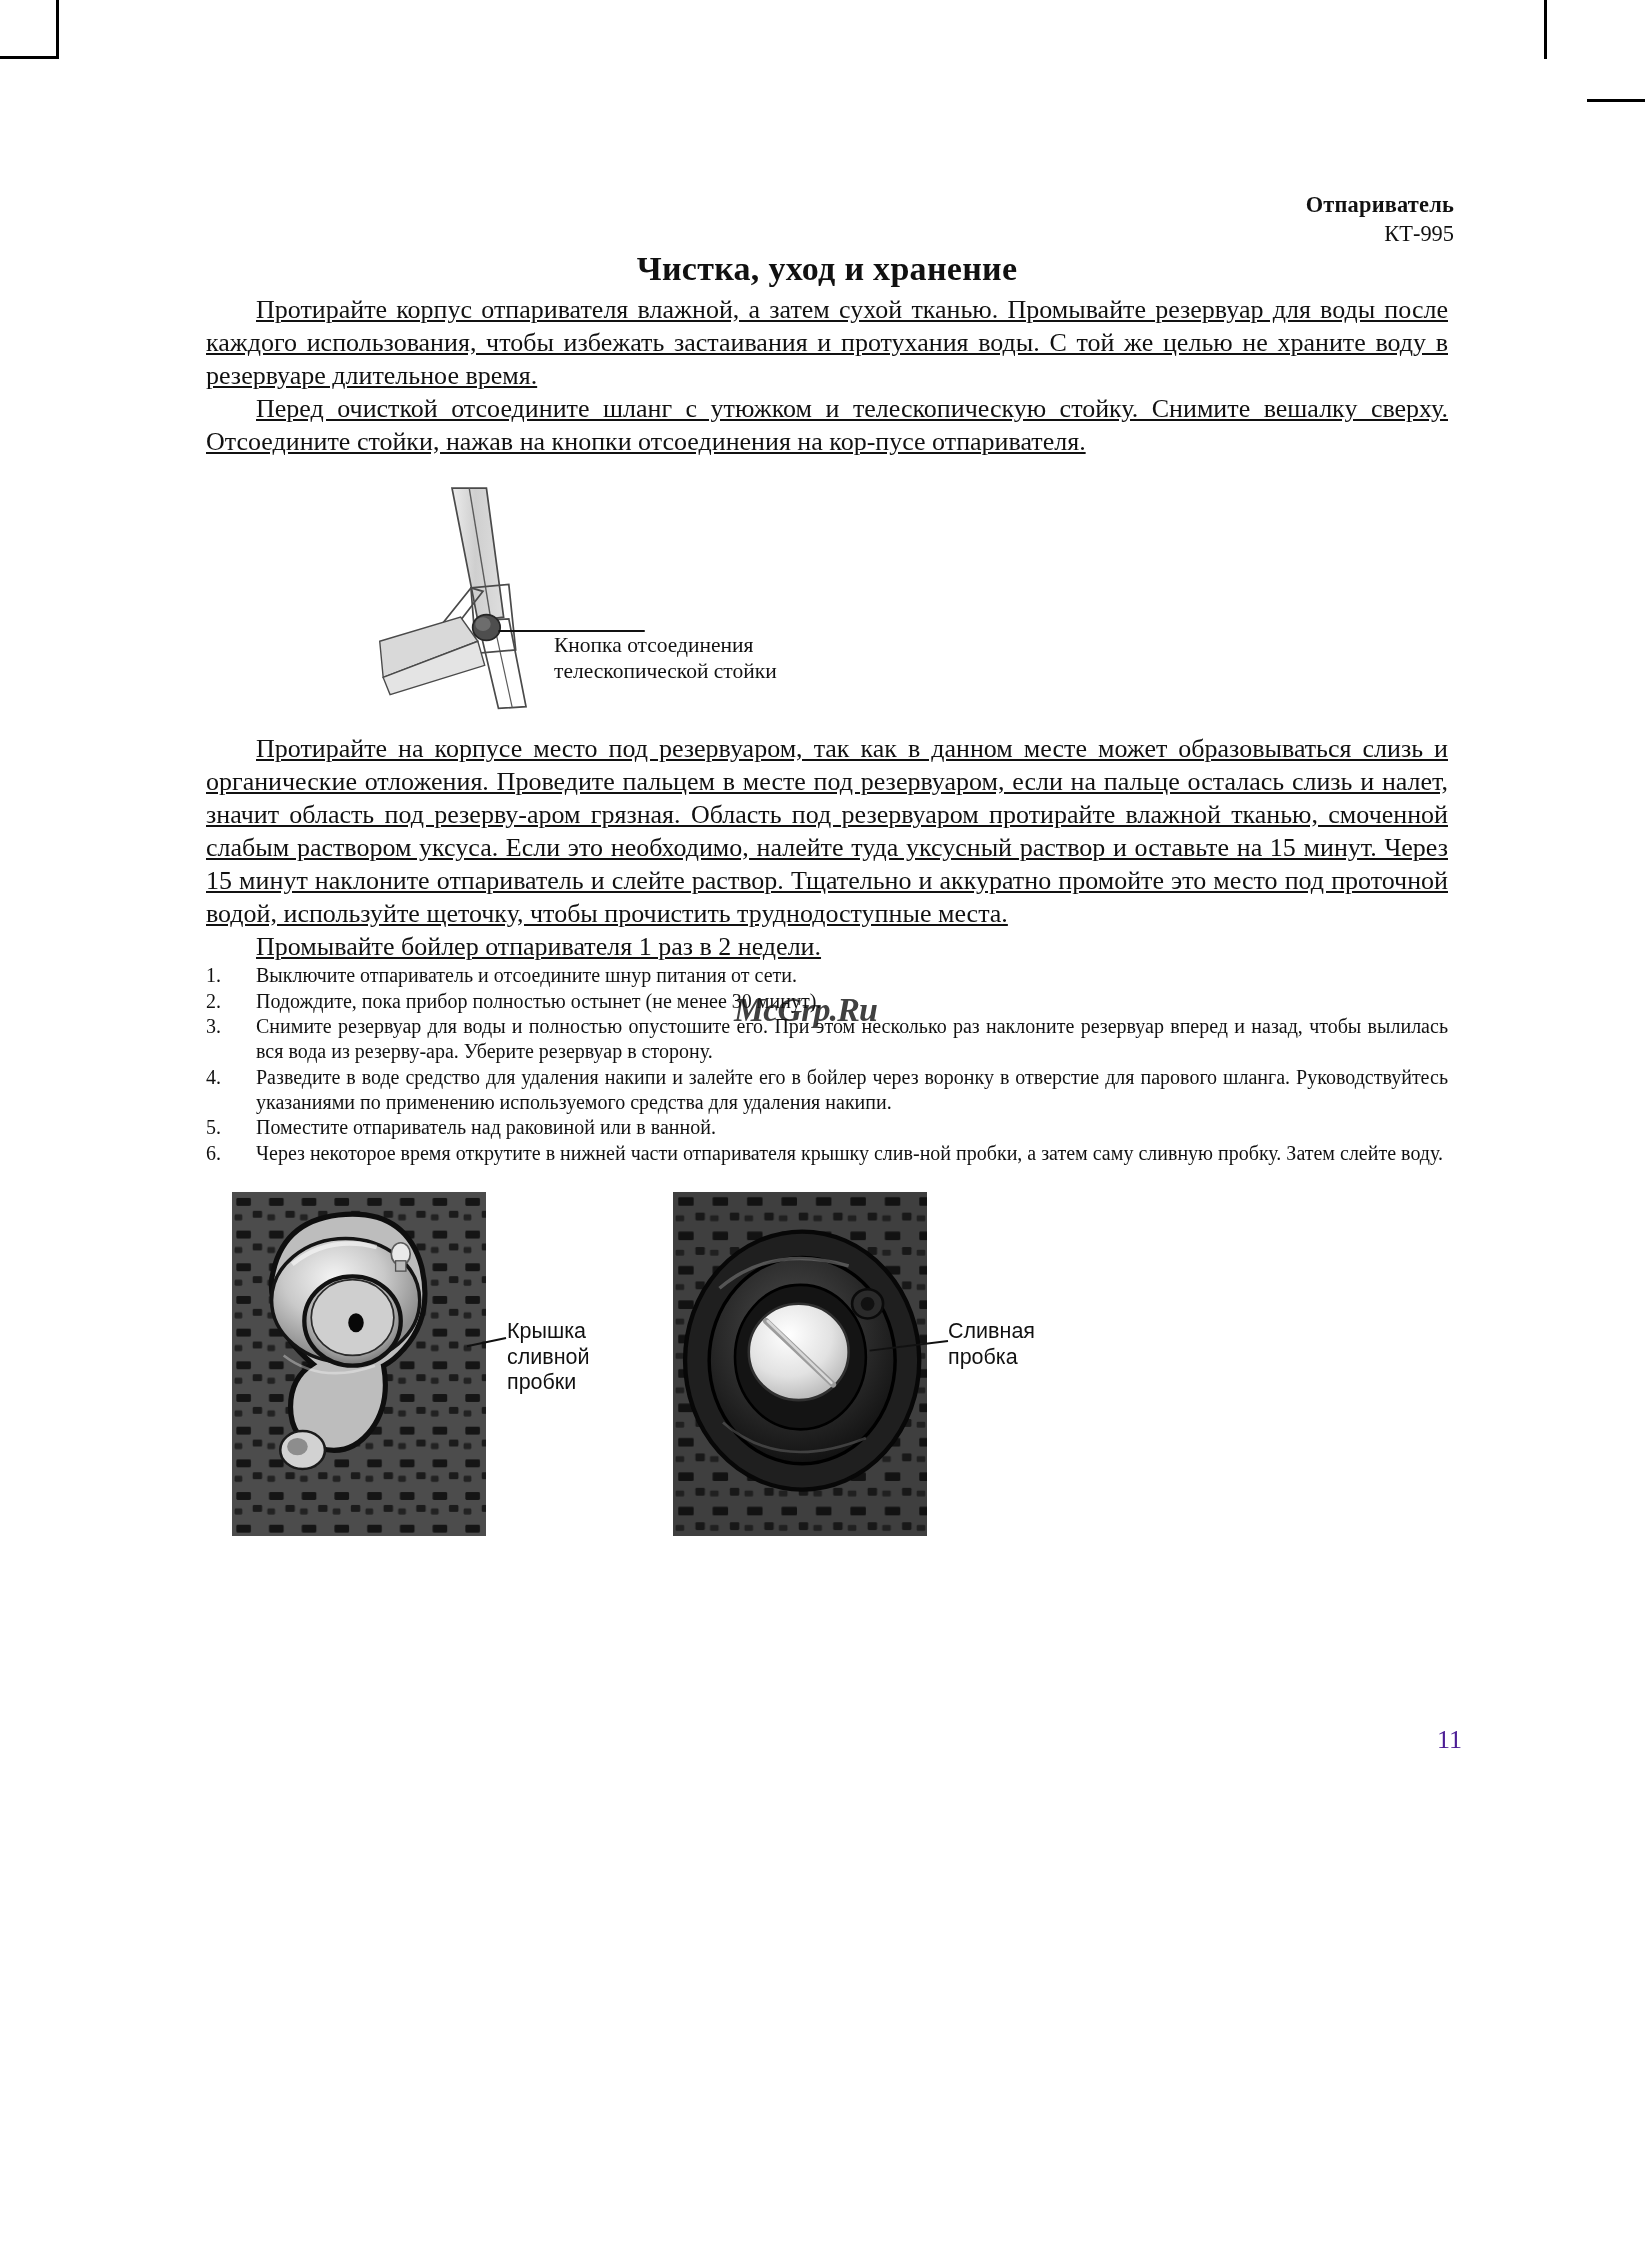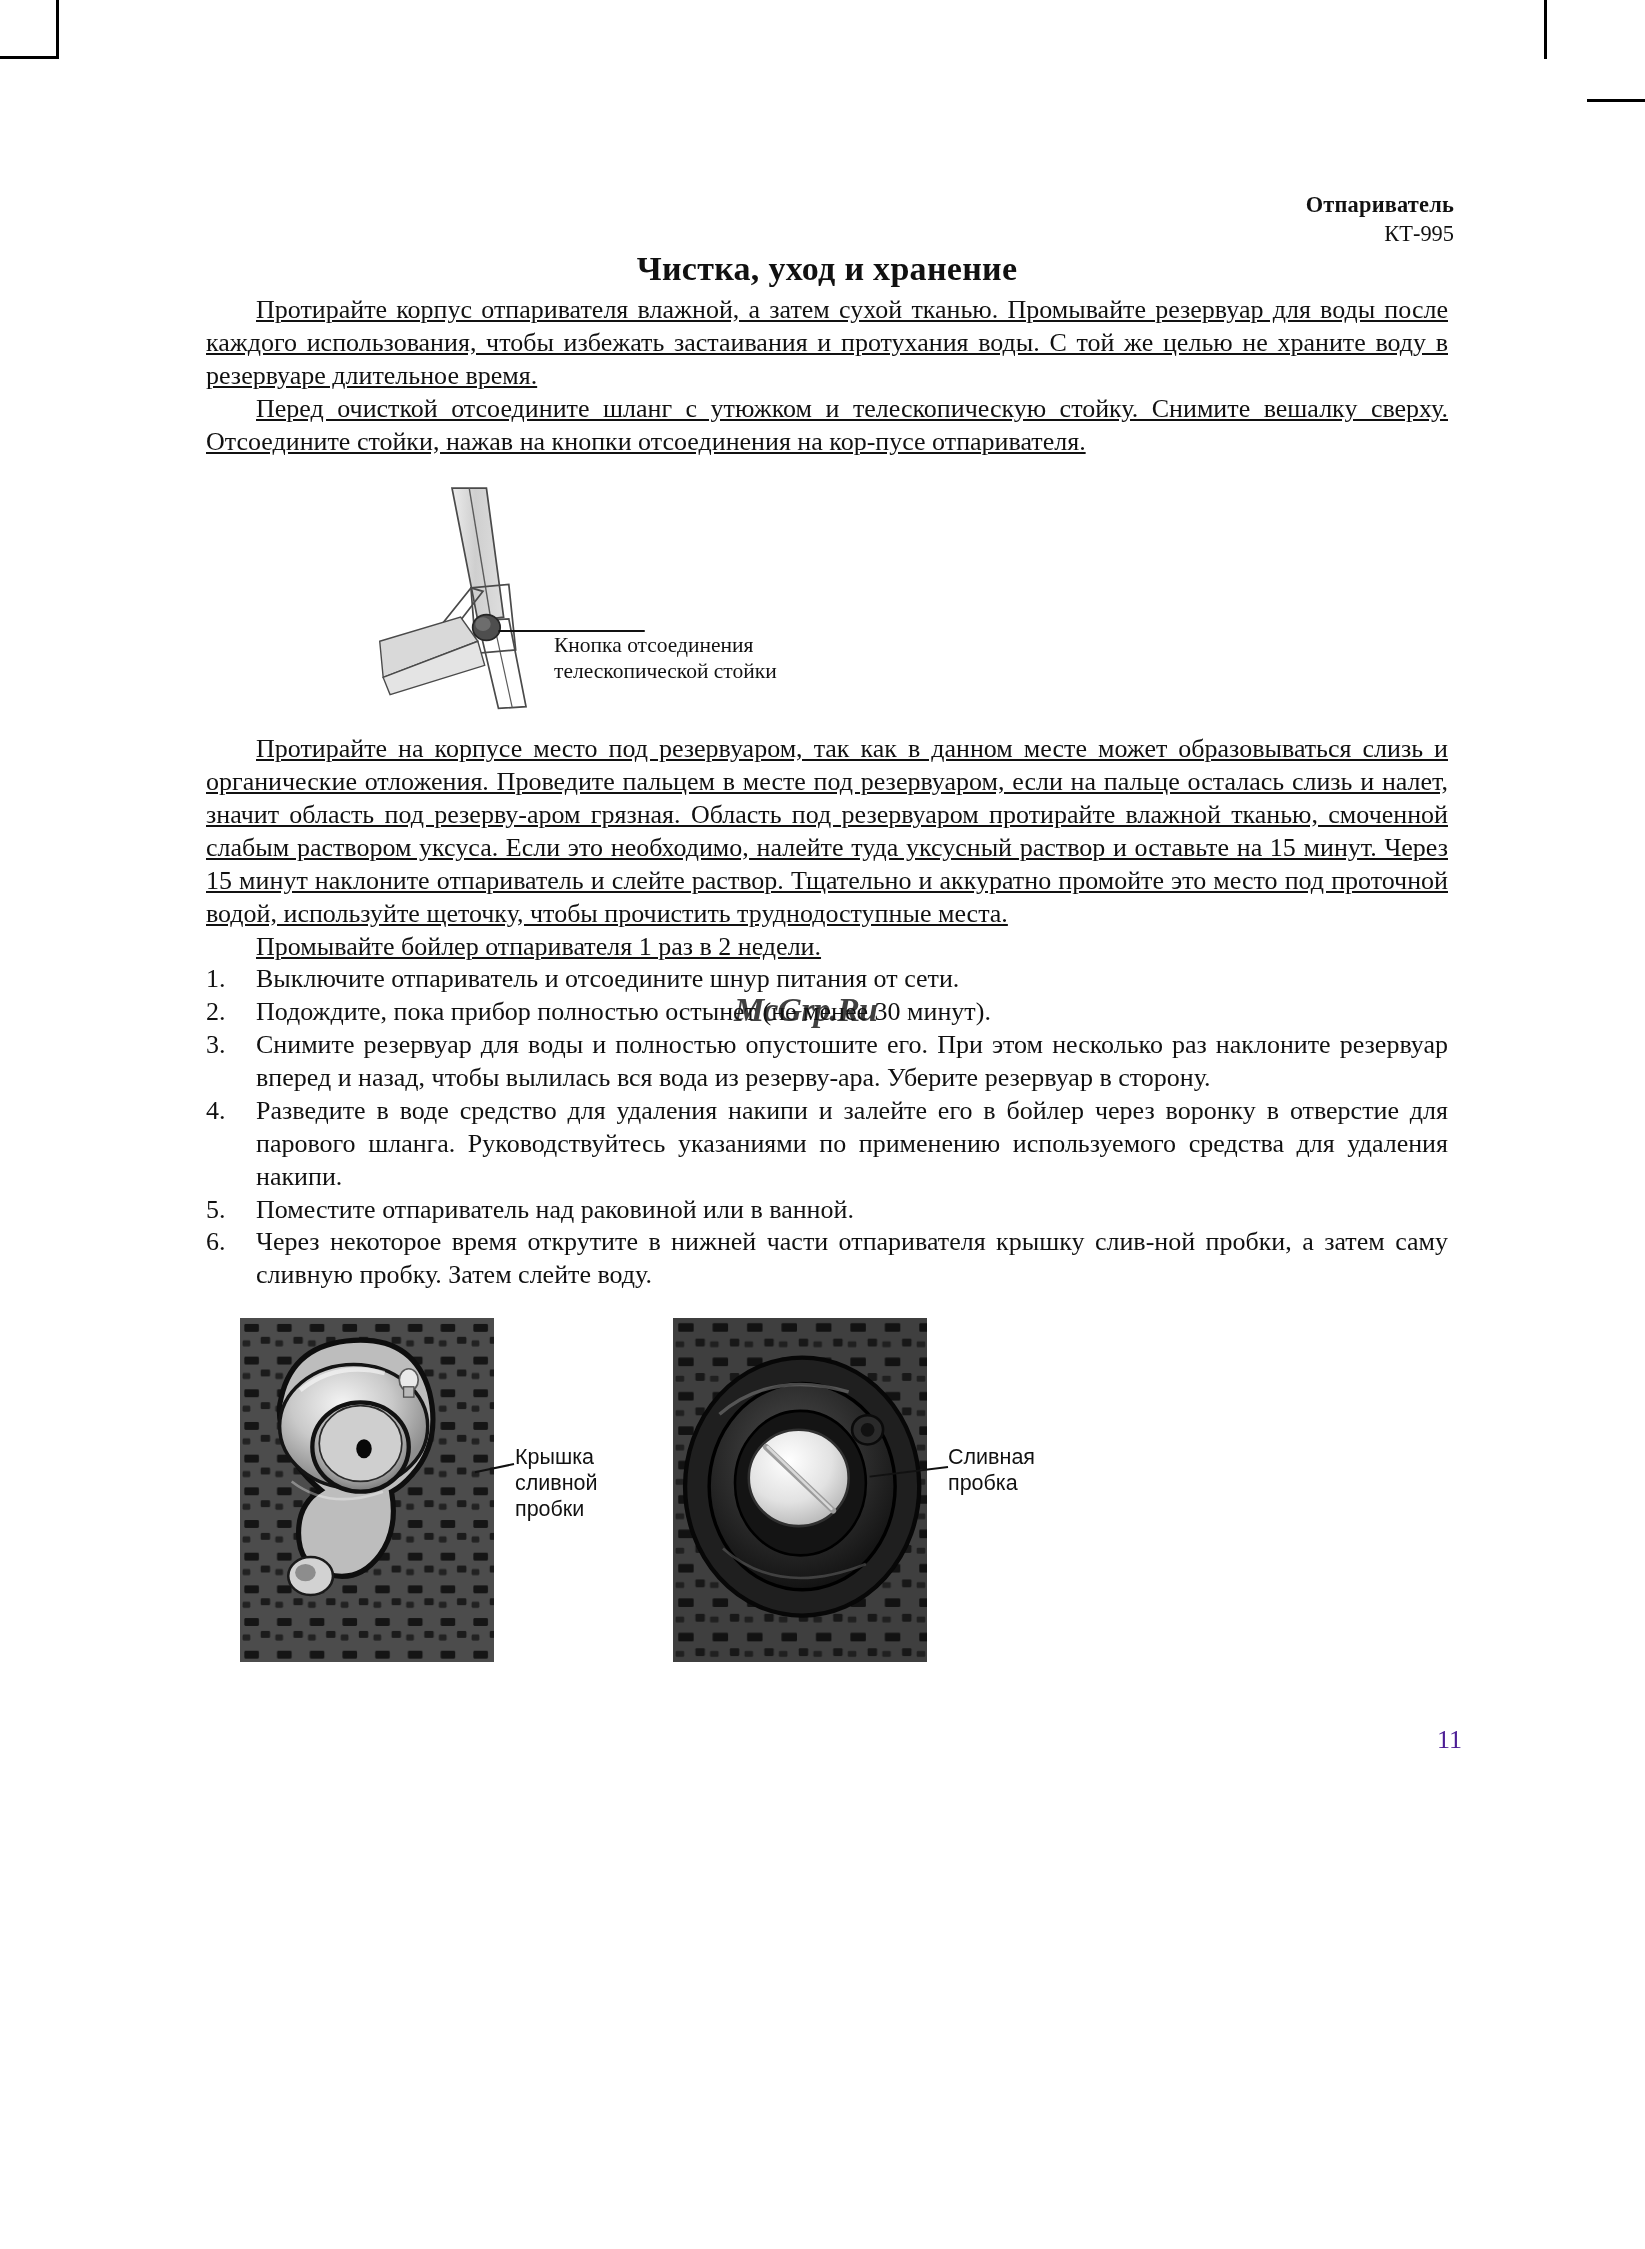--- a/index.html
+++ b/index.html
@@ -121,21 +121,21 @@
     margin: 26px 0 0 0;
     text-indent: 50px;
   }
 
   
   ol.steps {
     margin: 0;
     padding: 0;
     list-style: none;
     counter-reset: step;
-    font-size: 26px;
+    font-size: 20px;
   }
   ol.steps > li {
     counter-increment: step;
     position: relative;
     padding-left: 50px;
     line-height: 1.265;
     text-align: justify;
     margin: 0;
   }
   ol.steps > li::before {
@@ -150,21 +150,21 @@
   
   .figure-photos {
     position: relative;
     margin-top: 26px;
     height: 344px;
   }
   .photo-block {
     position: absolute;
     top: 0;
   }
-  .photo-block.left  { left: 34px; }
+  .photo-block.left  { left: 26px; }
   .photo-block.right { left: 458px; margin-left: 9px; }
 
   .photo {
     position: relative;
     overflow: hidden;
     background: #3a3a3a;
   }
   .photo.cap  { width: 254px; height: 344px; }
   .photo.plug { width: 254px; height: 344px; }
 

